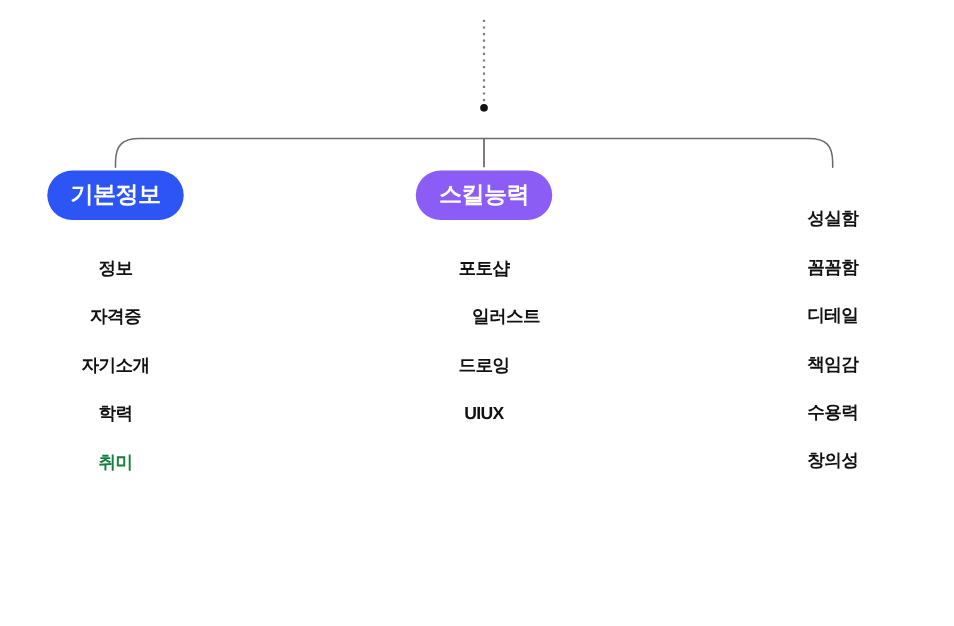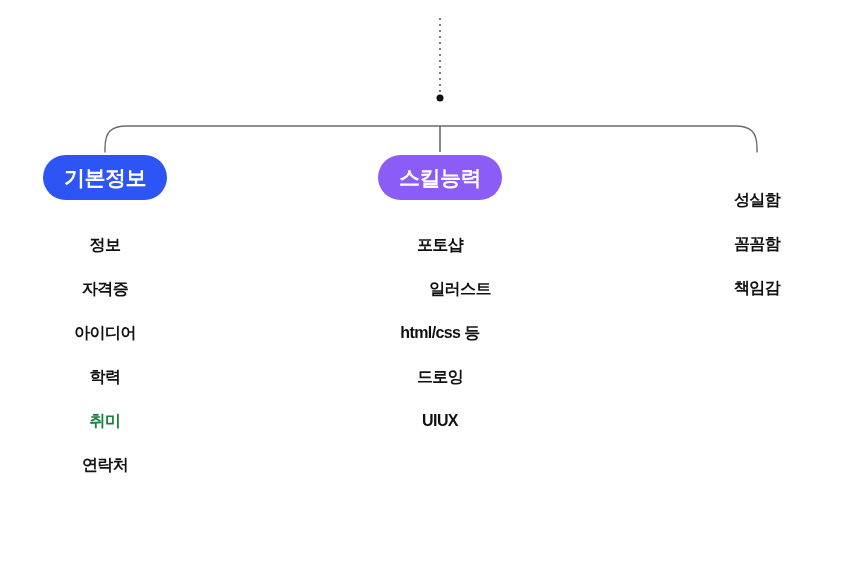--- a/index.html
+++ b/index.html
@@ -110,40 +110,41 @@
     <line id="center-drop" x1="440" y1="126" x2="440" y2="152" stroke="#6b6b6b" stroke-width="1.6" stroke-linecap="butt"></line>
   </svg>
 
   <div class="columns">
 
     <div class="column col-0" style="width: 211px; left: -0.5px;">
       <div class="pill" style="background: rgb(45, 85, 245); color: rgb(255, 255, 255);">기본정보</div>
       <div class="items">
         <div class="item" style="color: rgb(17, 17, 17);">정보</div>
         <div class="item" style="color: rgb(17, 17, 17);">자격증</div>
-        <div class="item" style="color: rgb(17, 17, 17);">아이디어</div>
+        <div class="item" style="color: rgb(17, 17, 17);">자기소개</div>
         <div class="item" style="color: rgb(17, 17, 17);">학력</div>
         <div class="item" style="color: #15803d;">취미</div>
-        <div class="item" style="color: rgb(17, 17, 17);">연락처</div>
       </div>
     </div>
 
     <div class="column col-1" style="width: 211px; left: 334.5px;">
       <div class="pill" style="background: #8b5cf6; color: rgb(255, 255, 255);">스킬능력</div>
       <div class="items">
         <div class="item" style="color: rgb(17, 17, 17);">포토샵</div>
         <div class="item" style="color: rgb(17, 17, 17); margin-left: 40px;">일러스트</div>
-        <div class="item" style="color: rgb(17, 17, 17);">html/css 등</div>
         <div class="item" style="color: rgb(17, 17, 17);">드로잉</div>
         <div class="item" style="color: rgb(17, 17, 17); text-align: right;">UIUX</div>
       </div>
     </div>
 
     <div class="column col-2" style="width: 211px; left: 651.5px;">
       <div class="items">
         <div class="item" style="color: rgb(17, 17, 17);">성실함</div>
         <div class="item" style="color: rgb(17, 17, 17);">꼼꼼함</div>
+        <div class="item" style="color: rgb(17, 17, 17);">디테일</div>
         <div class="item" style="color: rgb(17, 17, 17);">책임감</div>
+        <div class="item" style="color: rgb(17, 17, 17);">수용력</div>
+        <div class="item" style="color: rgb(17, 17, 17);">창의성</div>
       </div>
     </div>
 
   </div>
 </div>
 
 </body></html>

